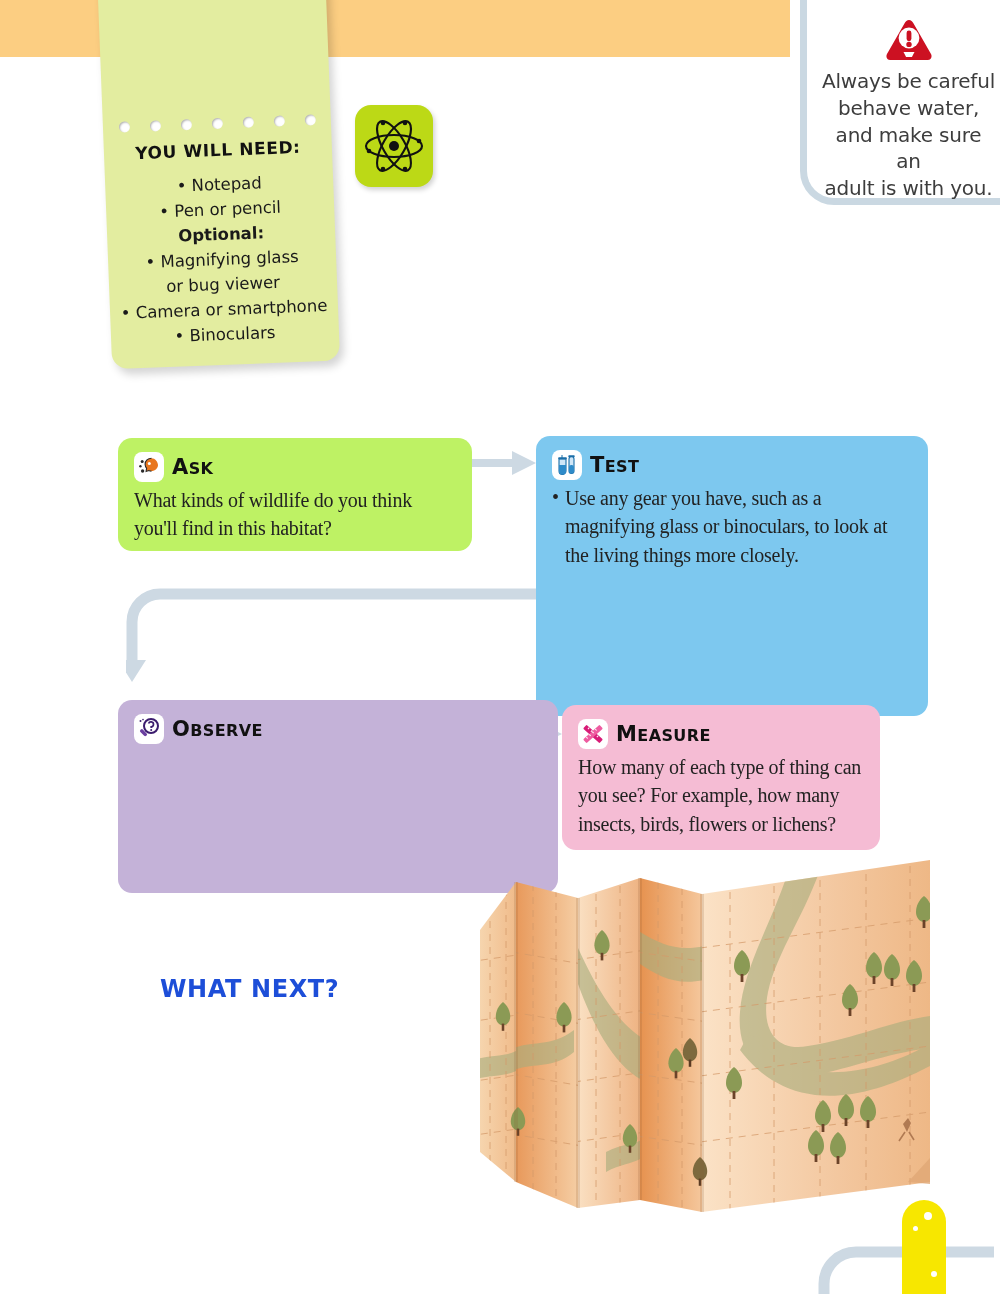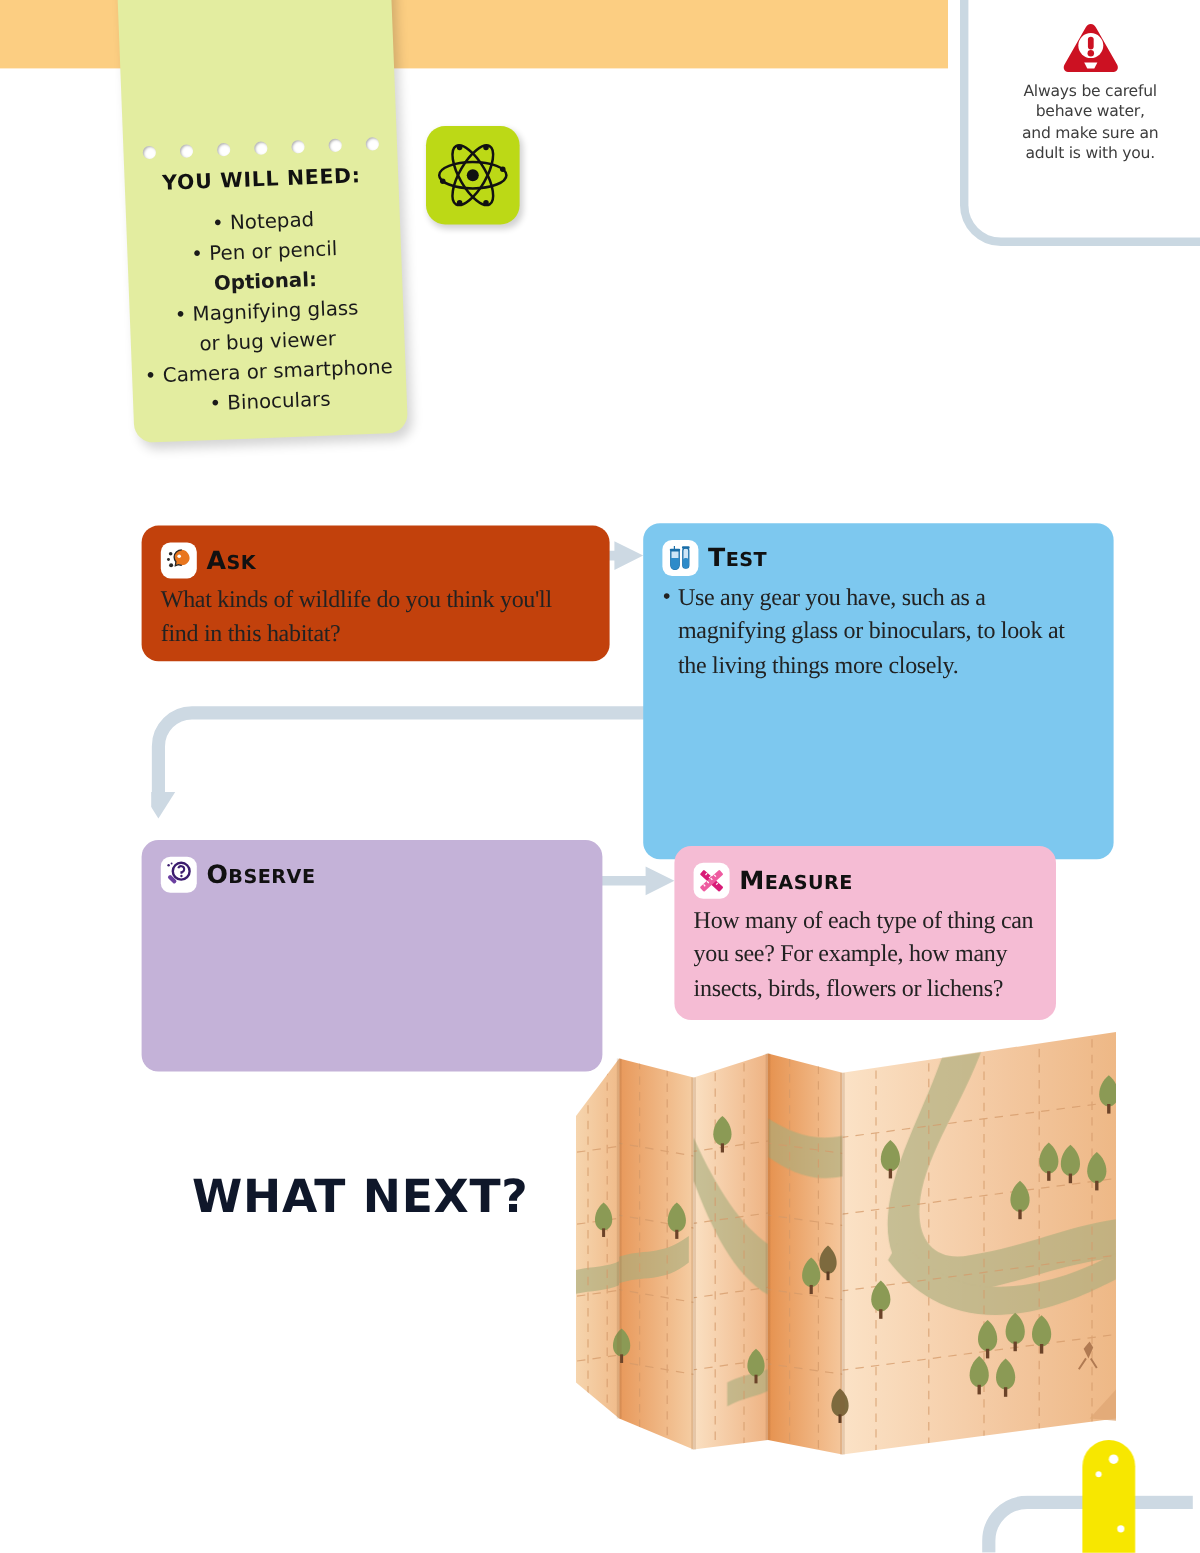--- a/index.html
+++ b/index.html
@@ -30,21 +30,21 @@
     width: 210px; height: 235px;
     background: #ffffff;
     border-left: 7px solid #cad8e2;
     border-bottom: 7px solid #cad8e2;
     border-bottom-left-radius: 34px;
     padding: 48px 14px 0 14px;
     text-align: center;
   }
   .warn-icon { margin: 0 auto 6px auto; width: 48px; height: 44px; display:block;}
   .warn-text {
-    font-size: 13px;
+    font-size: 20px;
     line-height: 1.34;
     color: #3d3d3d;
     font-family: "DejaVu Sans", sans-serif;
     letter-spacing: -0.2px;
   }
 
   
   .notepad {
     position: absolute;
     left: 104px; top: -60px;
@@ -135,40 +135,40 @@
     position: relative;
     padding-left: 13px;
     margin-bottom: 2px;
   }
   .box-body li::before {
     content: "•";
     position: absolute; left: 0; top: -1px;
   }
   .box-body b { font-weight: bold; }
 
-  #ask-box     { left: 118px; top: 438px; width: 390px; height: 113px; background: #c2410c; }
+  #ask-box     { left: 118px; top: 438px; width: 354px; height: 113px; background: #bef264; }
   #test-box    { left: 536px; top: 436px; width: 392px; height: 280px; background: #7dc8ef; }
-  #observe-box { left: 118px; top: 700px; width: 384px; height: 193px; background: #c4b2d8; }
+  #observe-box { left: 118px; top: 700px; width: 440px; height: 193px; background: #c4b2d8; }
   #measure-box { left: 562px; top: 705px; width: 318px; height: 145px; background: #f5bcd4; }
 
   
   .conn { position: absolute; }
 
   
   .whatnext {
     position: absolute;
     left: 160px; top: 975px;
     width: 320px;
   }
   .whatnext-title {
     font-family: "DejaVu Sans", sans-serif;
     font-weight: bold;
-    font-size: 38px;
+    font-size: 24px;
     letter-spacing: 0.6px;
-    color: #0f172a;
+    color: #1d4ed8;
     margin-bottom: 8px;
   }
   .whatnext-body {
     font-family: "DejaVu Sans", sans-serif;
     font-size: 17.4px;
     line-height: 1.43;
     color: #1b1b1b;
     letter-spacing: -0.2px;
     padding-left: 8px;
   }

